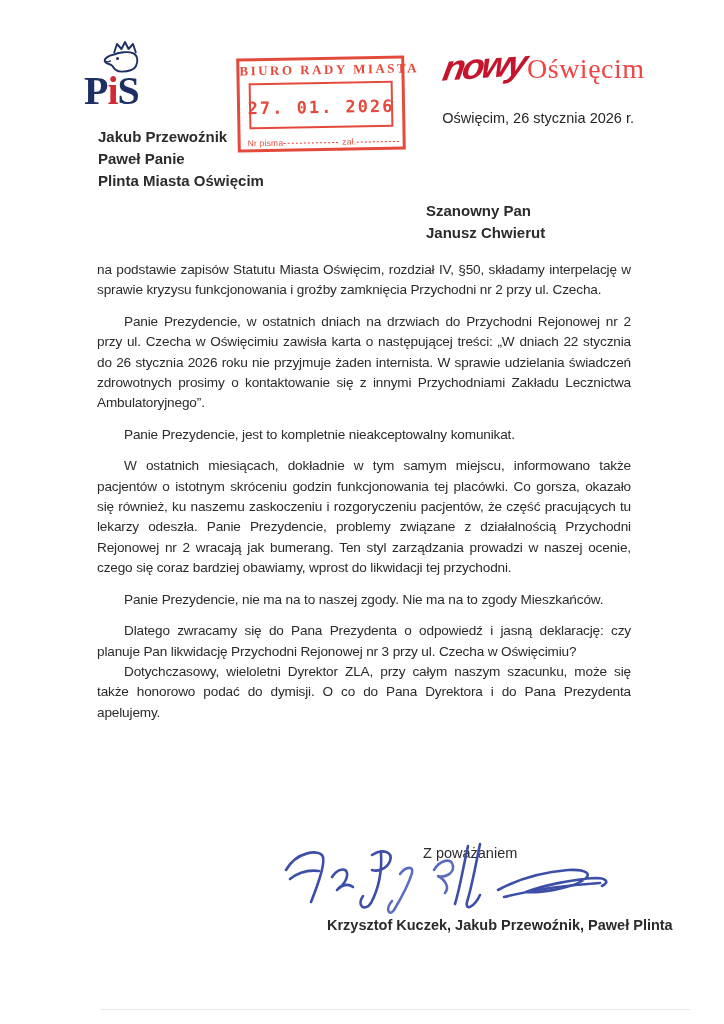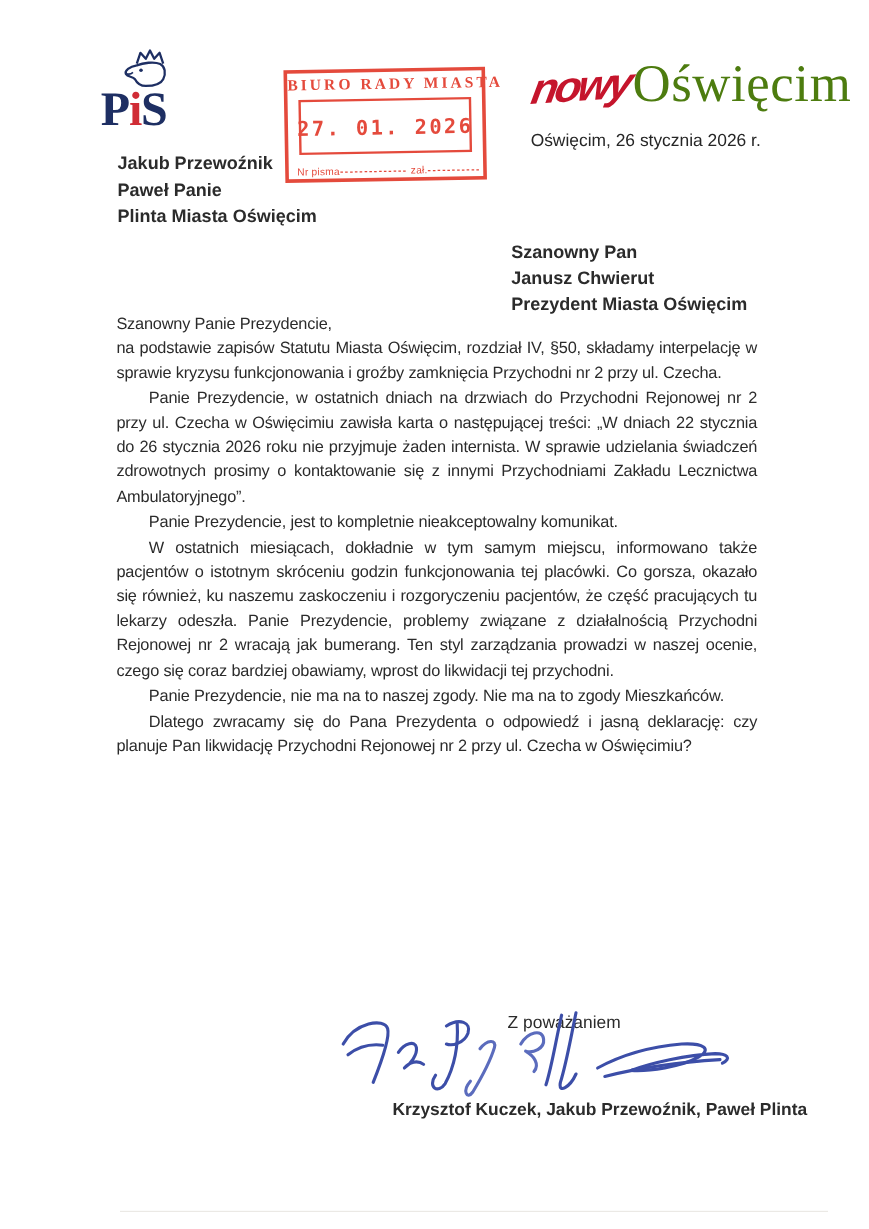--- a/index.html
+++ b/index.html
@@ -43,40 +43,40 @@
   .stamp-dashes { letter-spacing:1.2px; font-weight:bold; }
 
   
   .nowy-logo { position:absolute; left:444px; top:48px; display:flex; align-items:baseline; }
   .nowy-word {
     display:inline-block; font-style:italic; font-weight:bold; font-size:36px;
     color:#c5152c; letter-spacing:-3px; transform:skewX(-14deg) rotate(-4deg);
     margin-right:3px; line-height:1;
   }
   .oswiecim-word {
-    font-family:"Liberation Serif", serif; font-size:44px; color:#4d7c0f;
+    font-family:"Liberation Serif", serif; font-size:28px; color:#ef4444;
     letter-spacing:0.5px; line-height:1;text-align:center;
   }
 
   .dateline { position:absolute; top:110px; right:90px; font-size:14.5px; color:#262626; }
 
   
   .sender { position:absolute; left:98px; top:126px; font-weight:bold; font-size:15px; line-height:22px; }
   .recipient { position:absolute; left:426px; top:200px; font-weight:bold; font-size:15px; line-height:21.5px; }
 
   
   .body-text {
     position:absolute; left:97px; top:260px; width:534px;
     font-size:13.6px; line-height:20.4px; letter-spacing:-0.15px;
     text-align:justify;
   }
   .salutation { text-align:left; }
   .para { margin:0; text-indent:27px; }
   .para.no-indent { text-indent:0; }
-  .para.gap { margin-top:1px; }
+  .para.gap { margin-top:11px; }
 
   
   .valediction { position:absolute; left:423px; top:845px; font-size:14.5px; }
   .signature-svg { position:absolute; left:280px; top:840px; }
   .names {
     position:absolute; left:327px; top:917px; width:336px; text-align:left;
     font-weight:bold; font-size:14.5px; white-space:nowrap;
   }
 
   .scan-edge { position:absolute; left:100px; top:1009px; width:590px; height:1px; background:#ebe9e5; }
@@ -118,31 +118,30 @@
 
   <div class="sender">
     <div>Jakub Przewoźnik</div>
     <div>Paweł Panie</div>
     <div>Plinta Miasta Oświęcim</div>
   </div>
 
   <div class="recipient">
     <div>Szanowny Pan</div>
     <div>Janusz Chwierut</div>
-    <div>Prezydent Miasta Oświęcim</div>
   </div>
 
   <div class="body-text">
-    <div class="salutation">Szanowny Panie Prezydencie,</div>
     <p class="para no-indent">na podstawie zapisów Statutu Miasta Oświęcim, rozdział IV, §50, składamy interpelację w sprawie kryzysu funkcjonowania i groźby zamknięcia Przychodni nr 2 przy ul. Czecha.</p>
     <p class="para gap">Panie Prezydencie, w ostatnich dniach na drzwiach do Przychodni Rejonowej nr 2 przy ul. Czecha w Oświęcimiu zawisła karta o następującej treści: „W dniach 22 stycznia do 26 stycznia 2026 roku nie przyjmuje żaden internista. W sprawie udzielania świadczeń zdrowotnych prosimy o kontaktowanie się z innymi Przychodniami Zakładu Lecznictwa Ambulatoryjnego”.</p>
     <p class="para gap">Panie Prezydencie, jest to kompletnie nieakceptowalny komunikat.</p>
     <p class="para gap">W ostatnich miesiącach, dokładnie w tym samym miejscu, informowano także pacjentów o istotnym skróceniu godzin funkcjonowania tej placówki. Co gorsza, okazało się również, ku naszemu zaskoczeniu i rozgoryczeniu pacjentów, że część pracujących tu lekarzy odeszła. Panie Prezydencie, problemy związane z działalnością Przychodni Rejonowej nr 2 wracają jak bumerang. Ten styl zarządzania prowadzi w naszej ocenie, czego się coraz bardziej obawiamy, wprost do likwidacji tej przychodni.</p>
     <p class="para gap">Panie Prezydencie, nie ma na to naszej zgody. Nie ma na to zgody Mieszkańców.</p>
-    <p class="para gap">Dlatego zwracamy się do Pana Prezydenta o odpowiedź i jasną deklarację: czy planuje Pan likwidację Przychodni Rejonowej nr 2 przy ul. Czecha w Oświęcimiu?</p>
+    <p class="para gap">Dlatego zwracamy się do Pana Prezydenta o odpowiedź i jasną deklarację: czy planuje Pan likwidację Przychodni Rejonowej nr 3 przy ul. Czecha w Oświęcimiu?</p>
+    <p class="para">Dotychczasowy, wieloletni Dyrektor ZLA, przy całym naszym szacunku, może się także honorowo podać do dymisji. O co do Pana Dyrektora i do Pana Prezydenta apelujemy.</p>
   </div>
 
   <div class="valediction">Z poważaniem</div>
 
   <svg class="signature-svg" width="366" height="80" viewBox="0 0 366 80" aria-hidden="true">
     <g fill="none" stroke="#3c4ea8" stroke-width="2.6" stroke-linecap="round" stroke-linejoin="round">
       <path d="M6 30 C16 12 40 8 43 17 C45 24 37 47 31 62"></path>
       <path d="M10 39 C20 31 31 30 39 31"></path>
       <path d="M52 37 C57 29 66 27 67 33 C68 39 62 47 57 50 C61 45 68 43 73 47"></path>
       <path d="M92 15 C103 8 113 12 110 21 C107 29 97 32 92 30"></path>

